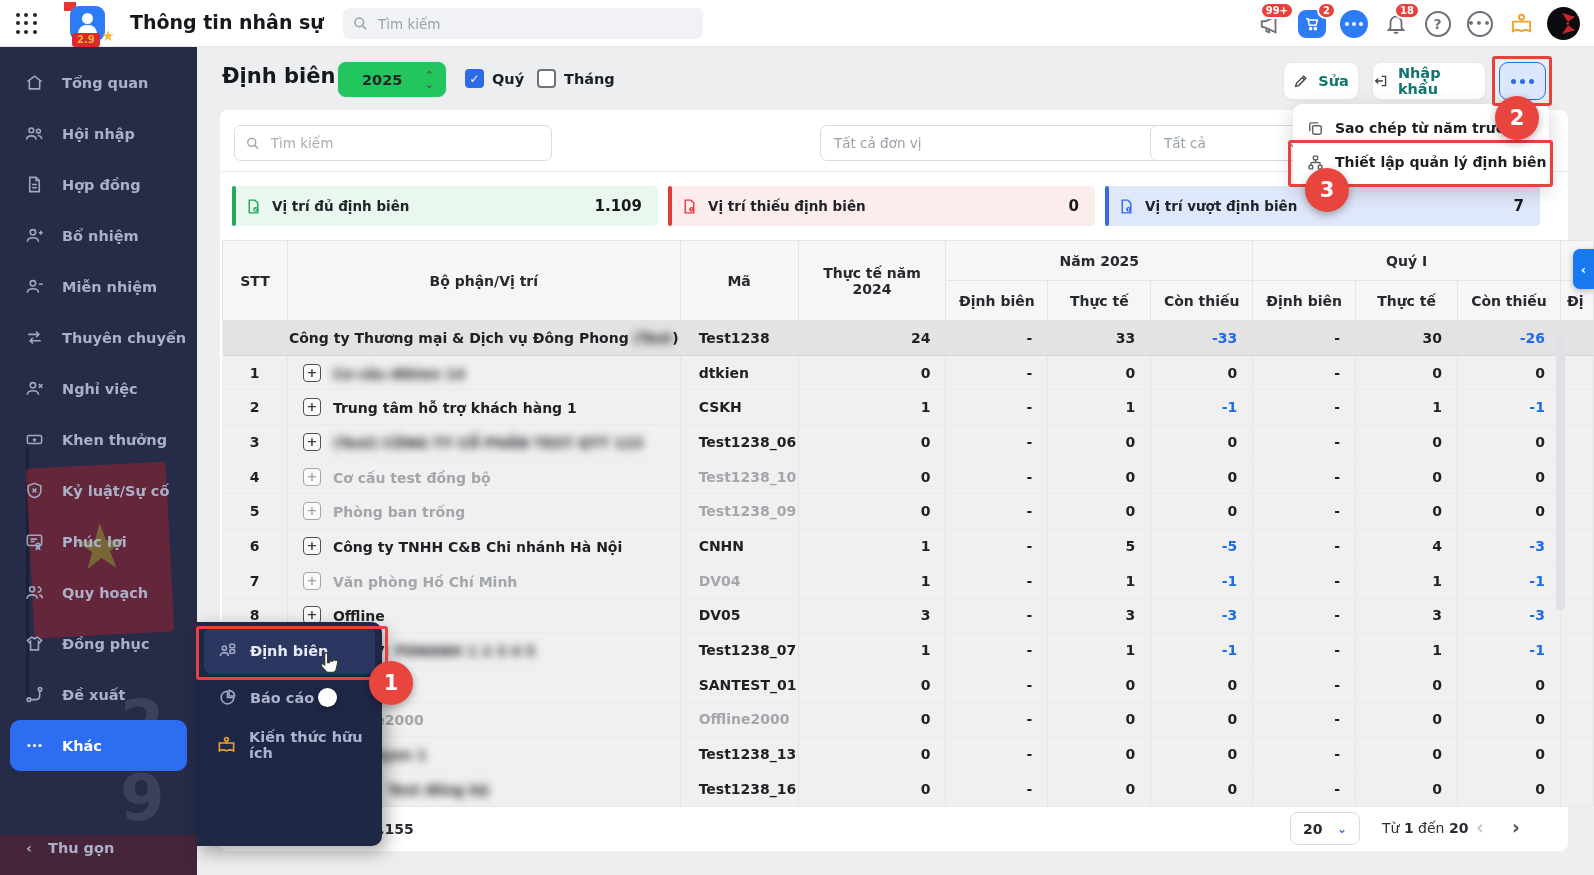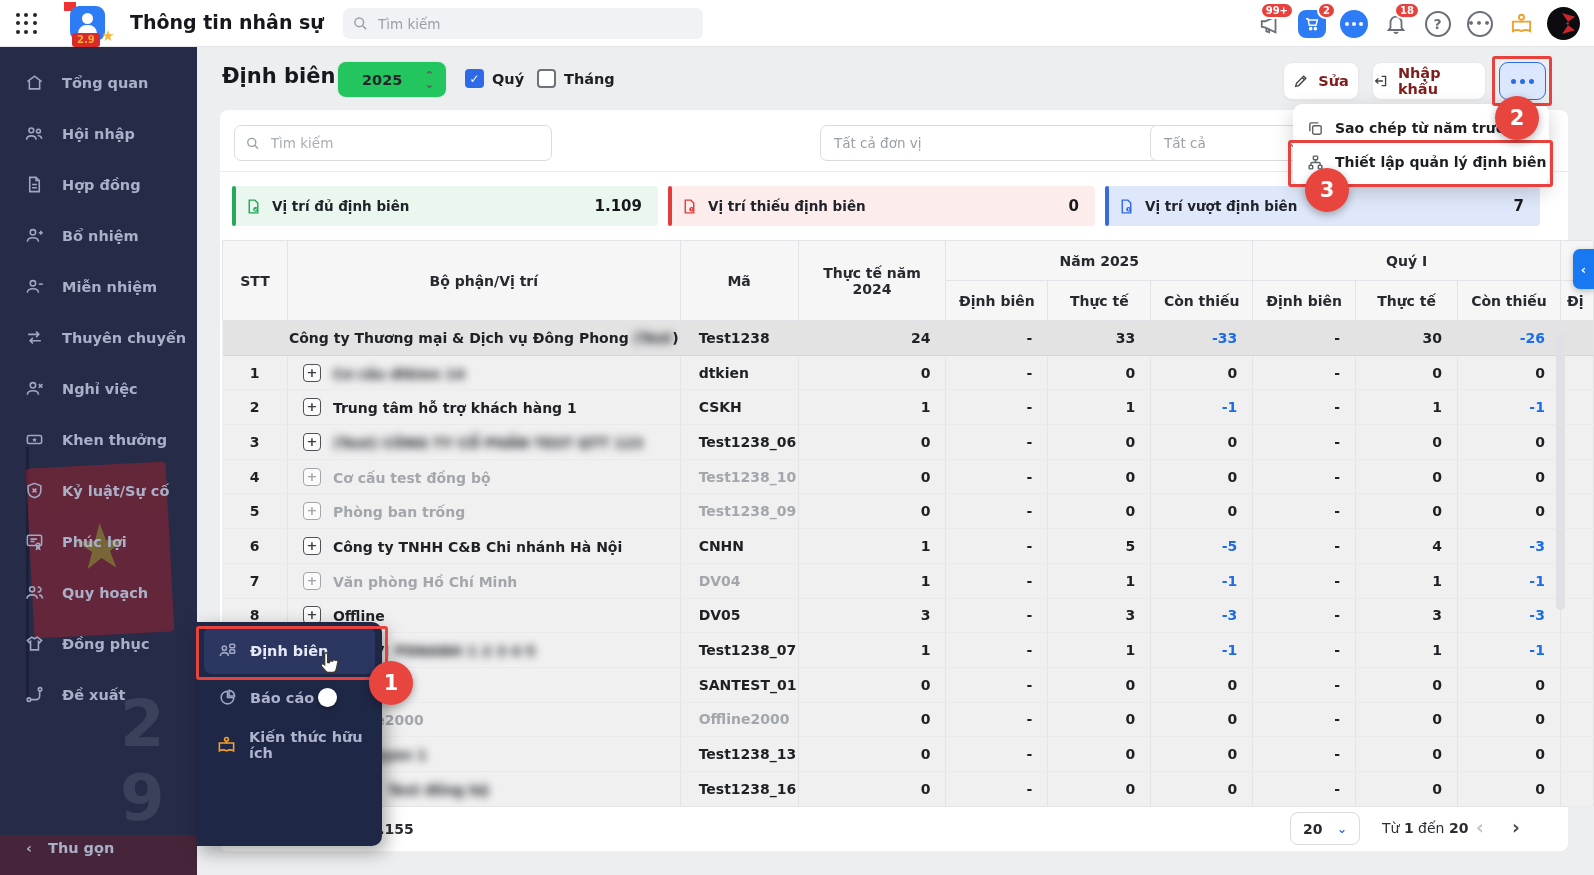--- a/index.html
+++ b/index.html
@@ -50,21 +50,21 @@
   
   .page-title{position:absolute;left:222px;top:64px;font-size:21px;font-weight:800;color:#15181c;z-index:5;}
   .year-spin{position:absolute;left:337px;top:61px;width:110px;height:37px;background:#22c55e;border:1px solid #e3e5e9;border-radius:9px;display:flex;align-items:center;padding:0 12px 0 24px;z-index:5;cursor:pointer;}
   .year-spin .val{font-size:14.5px;font-weight:700;color:#23262b;flex:1;}
   .year-spin .ud{display:flex;flex-direction:column;line-height:9px;color:#555;font-size:11px;font-weight:700;}
   .chk-row{position:absolute;top:69px;display:flex;align-items:center;gap:8px;z-index:5;cursor:pointer;}
   .chk{width:19px;height:19px;border-radius:4px;}
   .chk.on{background:#2e6ae8;color:#fff;display:flex;align-items:center;justify-content:center;font-size:12px;font-weight:800;}
   .chk.off{background:#fff;border:2px solid #6d7278;}
   .chk-lab{font-size:14.5px;font-weight:700;color:#1c1f24;}
-  .btn{position:absolute;top:62px;height:38px;background:#fff;border:1px solid #e6e8ec;border-radius:9px;display:flex;align-items:center;justify-content:center;gap:9px;font-size:14.5px;font-weight:700;color:#7f1d1d;cursor:pointer;z-index:5;box-shadow:0 1px 2px rgba(0,0,0,.04);}
+  .btn{position:absolute;top:62px;height:38px;background:#fff;border:1px solid #e6e8ec;border-radius:9px;display:flex;align-items:center;justify-content:center;gap:9px;font-size:14.5px;font-weight:700;color:#0f766e;cursor:pointer;z-index:5;box-shadow:0 1px 2px rgba(0,0,0,.04);}
   .btn svg{color:#3a3f46;}
   .more-btn{position:absolute;left:1499px;top:62px;width:47px;height:38px;background:#dbe7fd;border:1.5px solid #2e6ae8;border-radius:9px;display:flex;align-items:center;justify-content:center;gap:4px;cursor:pointer;z-index:35;}
   .more-btn i{width:5px;height:5px;border-radius:50%;background:#2e6ae8;}
 
   
   .dropdown{position:absolute;left:1293px;top:104px;width:256px;background:#fff;border-radius:9px;box-shadow:0 6px 20px rgba(0,0,0,.18);padding:7px 0;z-index:30;}
   .dd-item{height:34px;display:flex;align-items:center;gap:11px;padding:0 14px;font-size:14px;font-weight:600;color:#1d1f23;white-space:nowrap;overflow:hidden;cursor:pointer;}
   .dd-item svg{flex:0 0 auto;color:#5c6166;}
 
   
@@ -336,20 +336,30 @@
         </div>
       <div class="sb-item">
           <span class="sb-ic">
             <svg width="19" height="19" viewBox="0 0 24 24" fill="none" stroke="currentColor" stroke-width="2">
               <circle cx="5" cy="18.5" r="2.2"></circle>
               <circle cx="19" cy="5.5" r="2.2"></circle>
               <path d="M7.5 18.5H14a4.5 4.5 0 004.5-4.5V8.5"></path>
             </svg>
           </span>
           <span>Đề xuất</span>
+        </div>
+      <div class="sb-item active">
+          <span class="sb-ic">
+            <svg width="19" height="19" viewBox="0 0 24 24" fill="currentColor">
+              <circle cx="5" cy="12" r="2"></circle>
+              <circle cx="12" cy="12" r="2"></circle>
+              <circle cx="19" cy="12" r="2"></circle>
+            </svg>
+          </span>
+          <span>Khác</span>
         </div>
     </div>
     <div class="sb-collapse">
         <span style="font-weight:800;">‹</span>
         <span>Thu gọn</span>
       </div>
   </div>
 
   <div class="card"></div>
 

